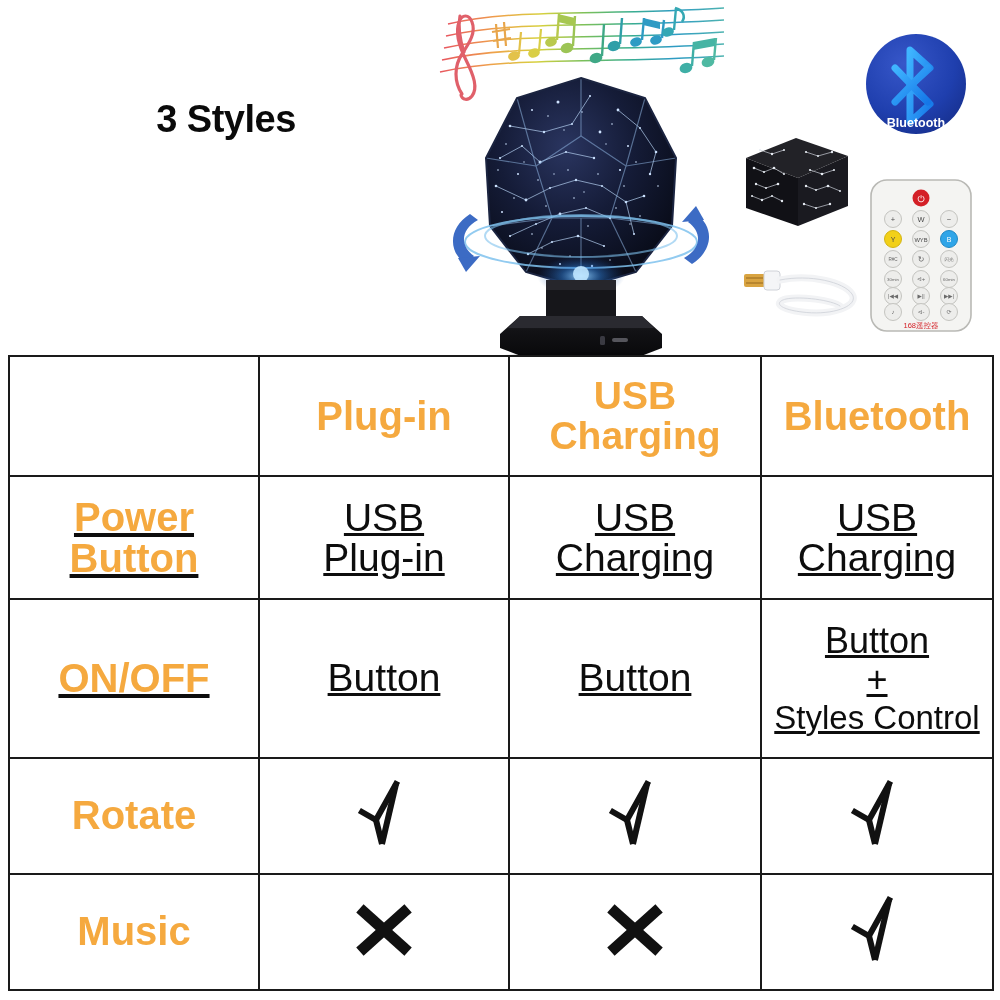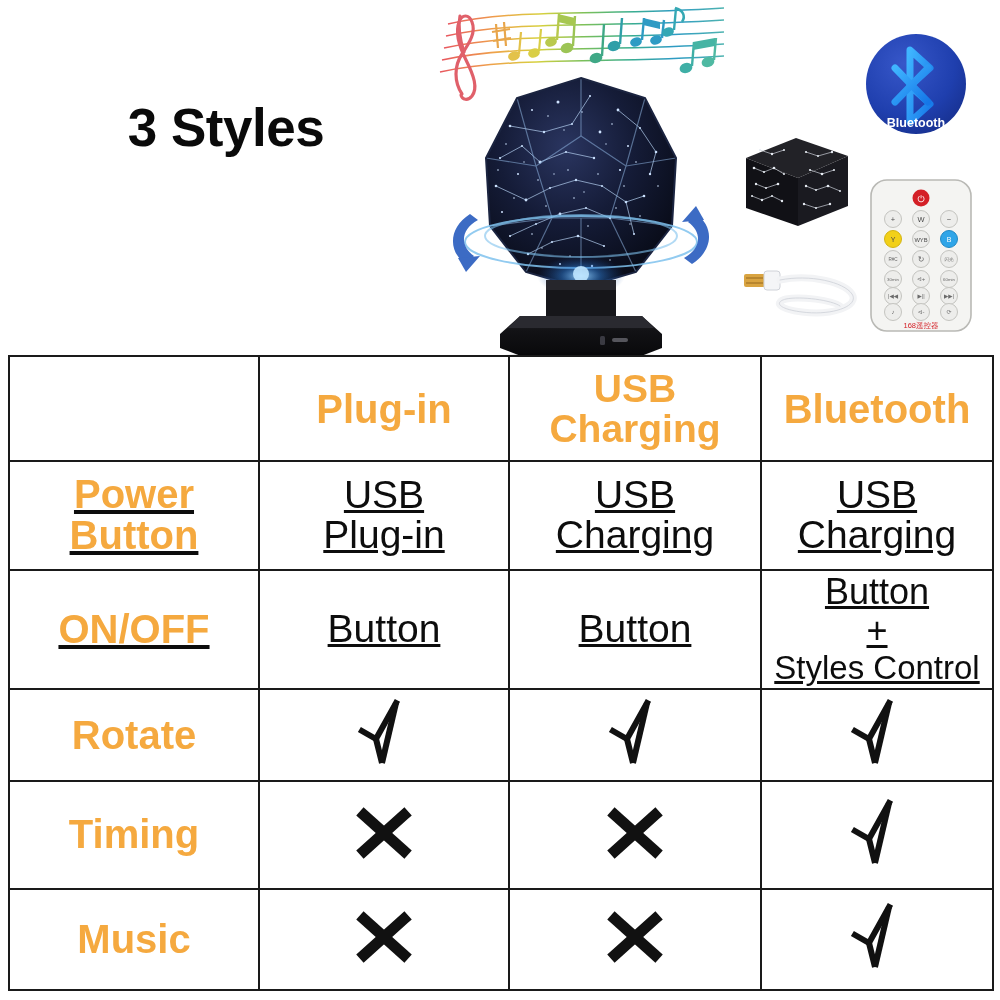--- a/index.html
+++ b/index.html
@@ -11,21 +11,21 @@
     overflow:hidden;
   }
   #stage { position:absolute; inset:0; width:1000px; height:1000px; }
 
   
   .hero { position:absolute; left:0; top:0; width:1000px; height:355px; background:#fff; }
 
   .headline {
     position:absolute; left:26px; top:98px; width:400px;
     text-align:center; color:#0a0a0a; font-weight:bold;
-    font-size:53px; line-height:1.14; letter-spacing:-0.5px;
+    font-size:38px; line-height:1.14; letter-spacing:-0.5px;
   }
   .headline .l2 { display:block; }
 
   
   .music-notes { position:absolute; left:424px; top:-4px; width:300px; height:112px; }
 
   
   .projector { position:absolute; left:440px; top:66px; width:282px; height:292px; }
 
   
@@ -43,21 +43,21 @@
   
   .cmp-table {
     position:absolute; left:8px; top:355px;
     width:984px; height:636px;
     border-collapse:collapse; table-layout:fixed;
     background:#fff;
   }
   .cmp-table td {
     border:2px solid #1a1a1a;
     text-align:center; vertical-align:middle;
-    padding:2px 4px;
+    padding:12px 4px;
     color:#0d0d0d;
   }
   .col-label { width:250px; }
   .col-a { width:250px; }
   .col-b { width:252px; }
   .col-c { width:232px; }
 
   tr.r-head td { height:105px; }
   tr.r-power td { height:108px;text-decoration:underline; }
   tr.r-onoff td { height:108px;text-decoration:underline; }
@@ -546,23 +546,24 @@
           <span class="mark-check">
             <svg width="56" height="72" viewBox="0 0 56 72">
                 <path d="M6,34 L20,42 L40,6" fill="none" stroke="#111" stroke-width="6" stroke-linecap="square"></path>
                 <path d="M20,42 L26,66" fill="none" stroke="#111" stroke-width="6"></path>
                 <path d="M40,6 L26,66" fill="none" stroke="#111" stroke-width="6"></path>
               </svg>
           </span>
         </td>
       </tr>
 
-      <tr class="r-timing">
-        <td>
-          <div class="rowlabel">Timing</div>
+
+      <tr class="r-music">
+        <td>
+          <div class="rowlabel">Music</div>
         </td>
         <td>
           <span class="mark-x">
             <svg width="56" height="56" viewBox="0 0 56 56">
                 <line x1="8" y1="10" x2="48" y2="46" stroke="#111" stroke-width="11" stroke-linecap="square"></line>
                 <line x1="48" y1="10" x2="8" y2="46" stroke="#111" stroke-width="11" stroke-linecap="square"></line>
               </svg>
           </span>
         </td>
         <td>
@@ -576,47 +577,16 @@
         <td>
           <span class="mark-check">
             <svg width="56" height="72" viewBox="0 0 56 72">
                 <path d="M6,34 L20,42 L40,6" fill="none" stroke="#111" stroke-width="6" stroke-linecap="square"></path>
                 <path d="M20,42 L26,66" fill="none" stroke="#111" stroke-width="6"></path>
                 <path d="M40,6 L26,66" fill="none" stroke="#111" stroke-width="6"></path>
               </svg>
           </span>
         </td>
       </tr>
-
-      <tr class="r-music">
-        <td>
-          <div class="rowlabel">Music</div>
-        </td>
-        <td>
-          <span class="mark-x">
-            <svg width="56" height="56" viewBox="0 0 56 56">
-                <line x1="8" y1="10" x2="48" y2="46" stroke="#111" stroke-width="11" stroke-linecap="square"></line>
-                <line x1="48" y1="10" x2="8" y2="46" stroke="#111" stroke-width="11" stroke-linecap="square"></line>
-              </svg>
-          </span>
-        </td>
-        <td>
-          <span class="mark-x">
-            <svg width="56" height="56" viewBox="0 0 56 56">
-                <line x1="8" y1="10" x2="48" y2="46" stroke="#111" stroke-width="11" stroke-linecap="square"></line>
-                <line x1="48" y1="10" x2="8" y2="46" stroke="#111" stroke-width="11" stroke-linecap="square"></line>
-              </svg>
-          </span>
-        </td>
-        <td>
-          <span class="mark-check">
-            <svg width="56" height="72" viewBox="0 0 56 72">
-                <path d="M6,34 L20,42 L40,6" fill="none" stroke="#111" stroke-width="6" stroke-linecap="square"></path>
-                <path d="M20,42 L26,66" fill="none" stroke="#111" stroke-width="6"></path>
-                <path d="M40,6 L26,66" fill="none" stroke="#111" stroke-width="6"></path>
-              </svg>
-          </span>
-        </td>
-      </tr>
     </tbody>
   </table>
 
 </div>
 
 </body></html>

